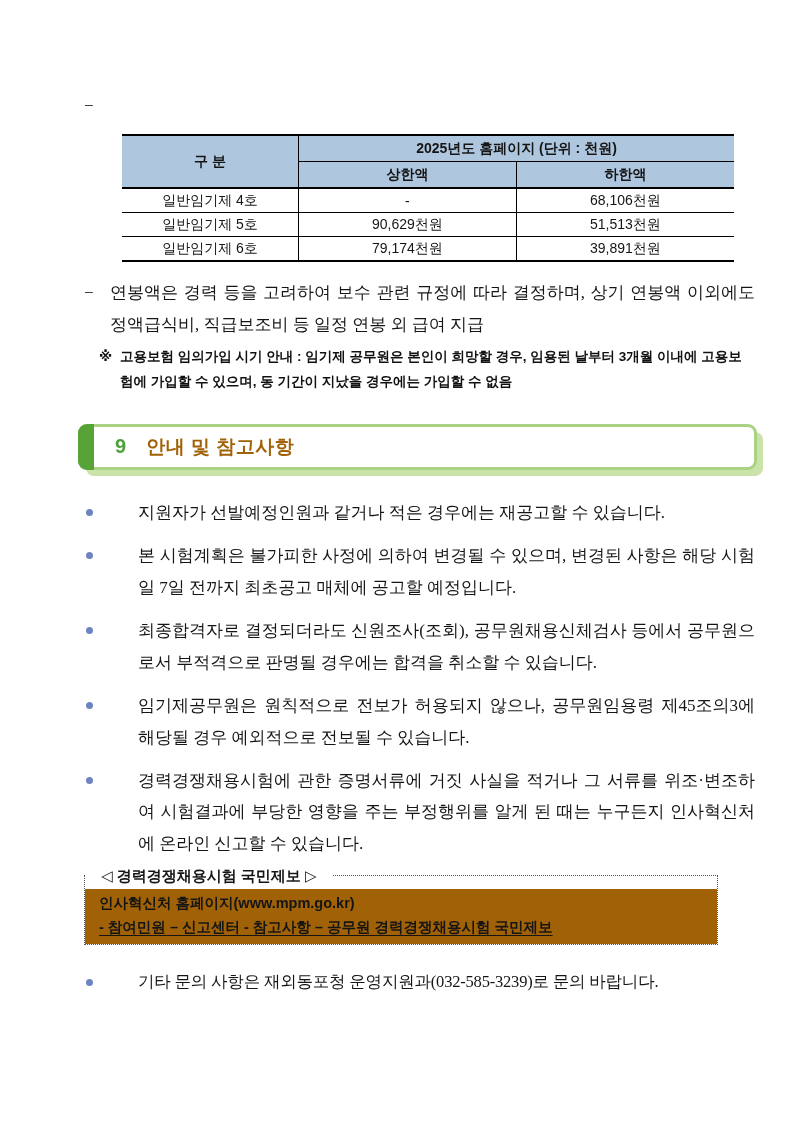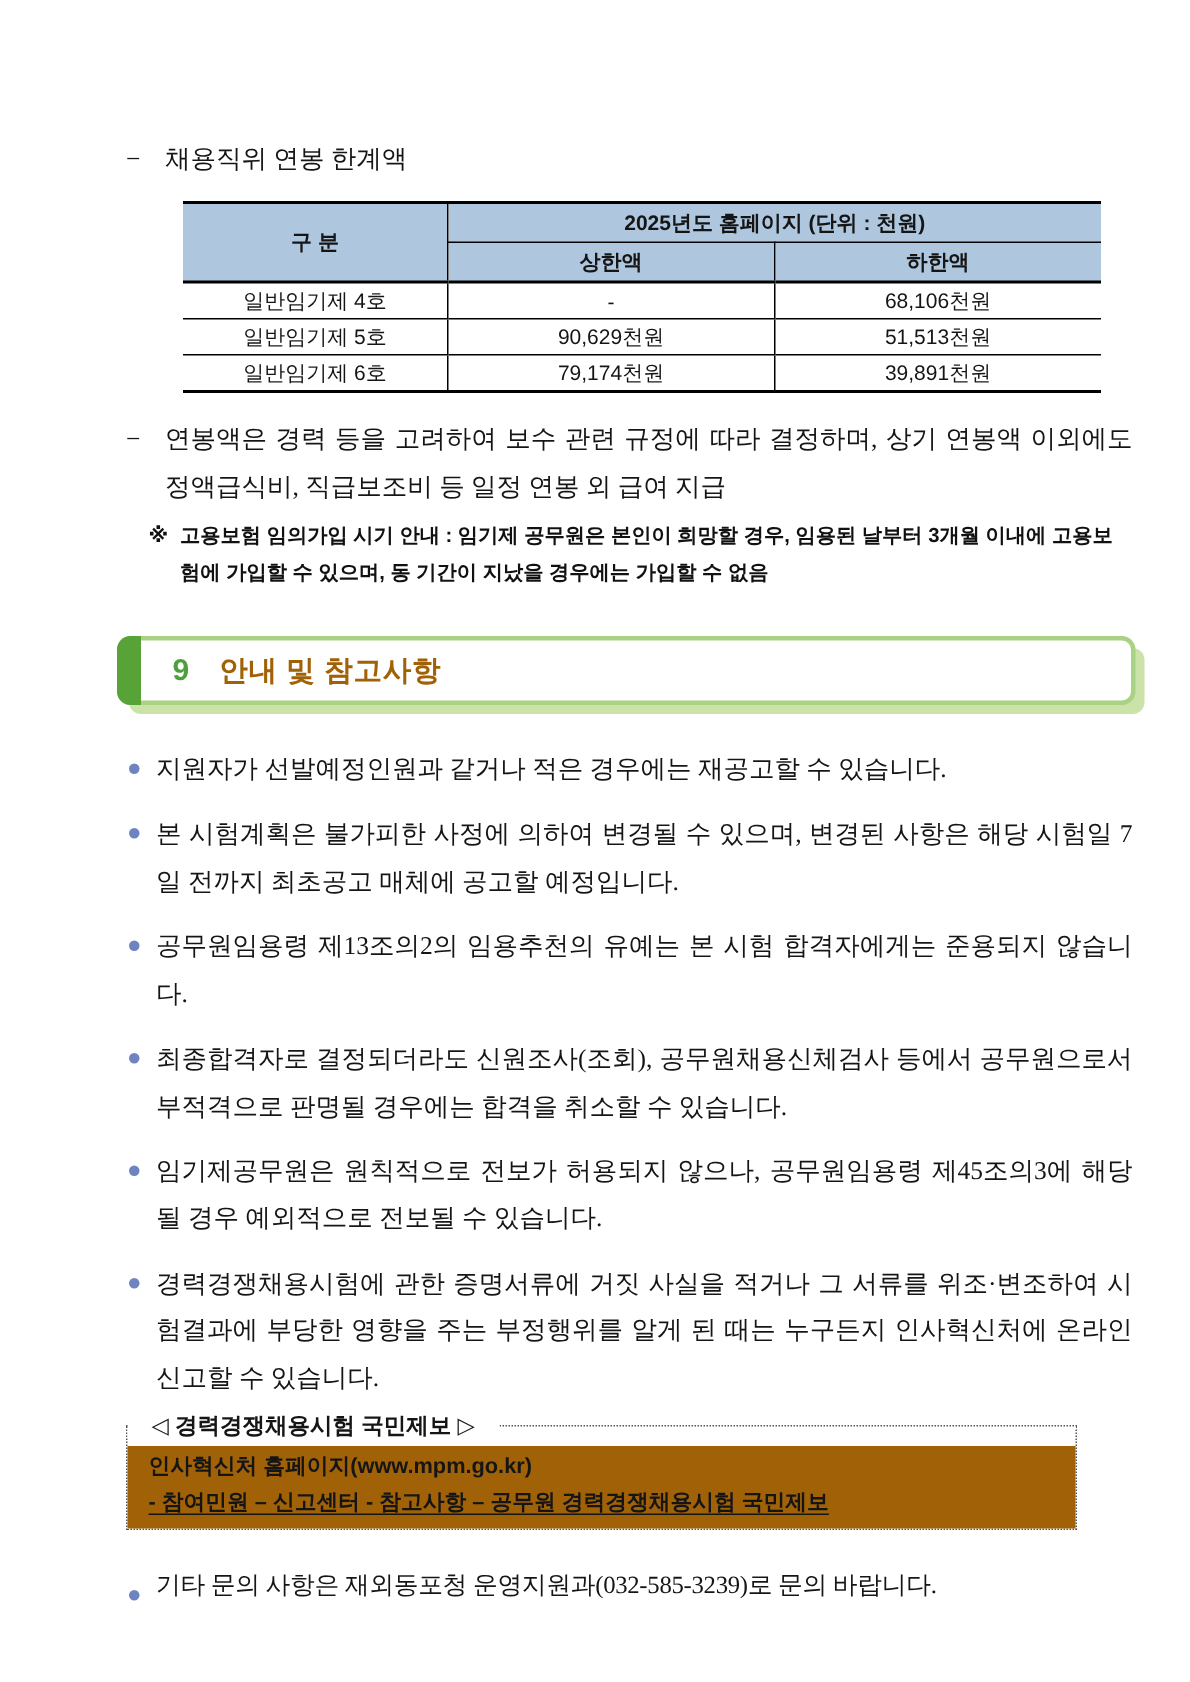--- a/index.html
+++ b/index.html
@@ -74,21 +74,21 @@
     font-family:"Liberation Sans","DejaVu Sans",sans-serif;
     font-size:20px; font-weight:700; color:#4da13c; margin-right:20px;
   }
   .sec-title {
     font-family:"Liberation Sans","DejaVu Sans",sans-serif;
     font-size:19px; font-weight:700; color:#a16207; letter-spacing:0.5px;
   }
 
   
   .bullets { margin-top:27px; }
-  .bullet { display:flex; font-size:17px; line-height:1.85; margin-bottom:12px; }
+  .bullet { display:flex; font-size:17px; line-height:1.85; margin-bottom:12px;gap:34px; }
   .dot {
     flex:none; width:7px; height:7px; border-radius:50%;
     background:#6d84c1; margin:12px 11px 0 2px;
   }
   .bullet .txt { text-align:justify; }
 
   
   .report-box {
     position:relative;
     width:634px; box-sizing:border-box;
@@ -104,30 +104,29 @@
   }
   .report-title span { background:#fff; padding:0 16px; }
   .report-content {
     background:#a16207;
     padding:3px 10px 5px 14px;
     font-family:"Liberation Sans","DejaVu Sans",sans-serif;
     font-size:14.5px; font-weight:600; line-height:1.62;
   }
   .report-line2 { text-decoration:underline; text-underline-offset:3px; }
 
-  .final-bullet { margin-top:22px; font-size:16.5px; letter-spacing:-0.2px;align-items:center; }
+  .final-bullet { margin-top:22px; font-size:16.5px; letter-spacing:-0.2px; }
 </style>
 </head>
 <body>
 
 <div class="page">
 
   <div class="dash-row">
     <span class="dash-marker">−</span>
-    <span class="txt">채용직위 연봉 한계액</span>
   </div>
 
   <table class="salary-table">
     <tbody>
       <tr>
         <th class="th-col1" rowspan="2">구  분</th>
         <th class="th-year" colspan="2">2025년도 홈페이지  (단위 : 천원)</th>
       </tr>
       <tr>
         <th class="th-upper">상한액</th>
@@ -173,24 +172,20 @@
     <div class="bullet">
       <span class="dot"></span>
       <span class="txt">지원자가 선발예정인원과 같거나 적은 경우에는 재공고할 수 있습니다.</span>
     </div>
     <div class="bullet">
       <span class="dot"></span>
       <span class="txt">본 시험계획은 불가피한 사정에 의하여 변경될 수 있으며, 변경된 사항은 해당 시험일 7일 전까지 최초공고 매체에 공고할 예정입니다.</span>
     </div>
     <div class="bullet">
       <span class="dot"></span>
-      <span class="txt">공무원임용령 제13조의2의 임용추천의 유예는 본 시험 합격자에게는 준용되지 않습니다.</span>
-    </div>
-    <div class="bullet">
-      <span class="dot"></span>
       <span class="txt">최종합격자로 결정되더라도 신원조사(조회), 공무원채용신체검사 등에서 공무원으로서 부적격으로 판명될 경우에는 합격을 취소할 수 있습니다.</span>
     </div>
     <div class="bullet">
       <span class="dot"></span>
       <span class="txt">임기제공무원은 원칙적으로 전보가 허용되지 않으나, 공무원임용령 제45조의3에 해당될 경우 예외적으로 전보될 수 있습니다.</span>
     </div>
     <div class="bullet">
       <span class="dot"></span>
       <span class="txt">경력경쟁채용시험에 관한 증명서류에 거짓 사실을 적거나 그 서류를 위조·변조하여 시험결과에 부당한 영향을 주는 부정행위를 알게 된 때는 누구든지 인사혁신처에 온라인 신고할 수 있습니다.</span>
     </div>

